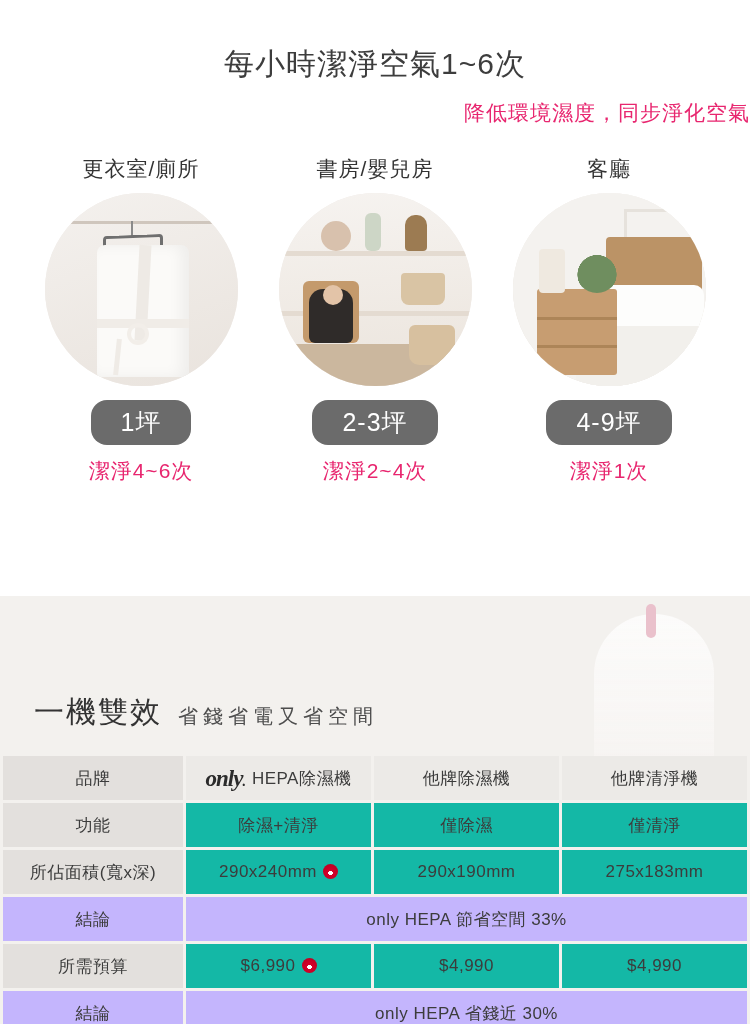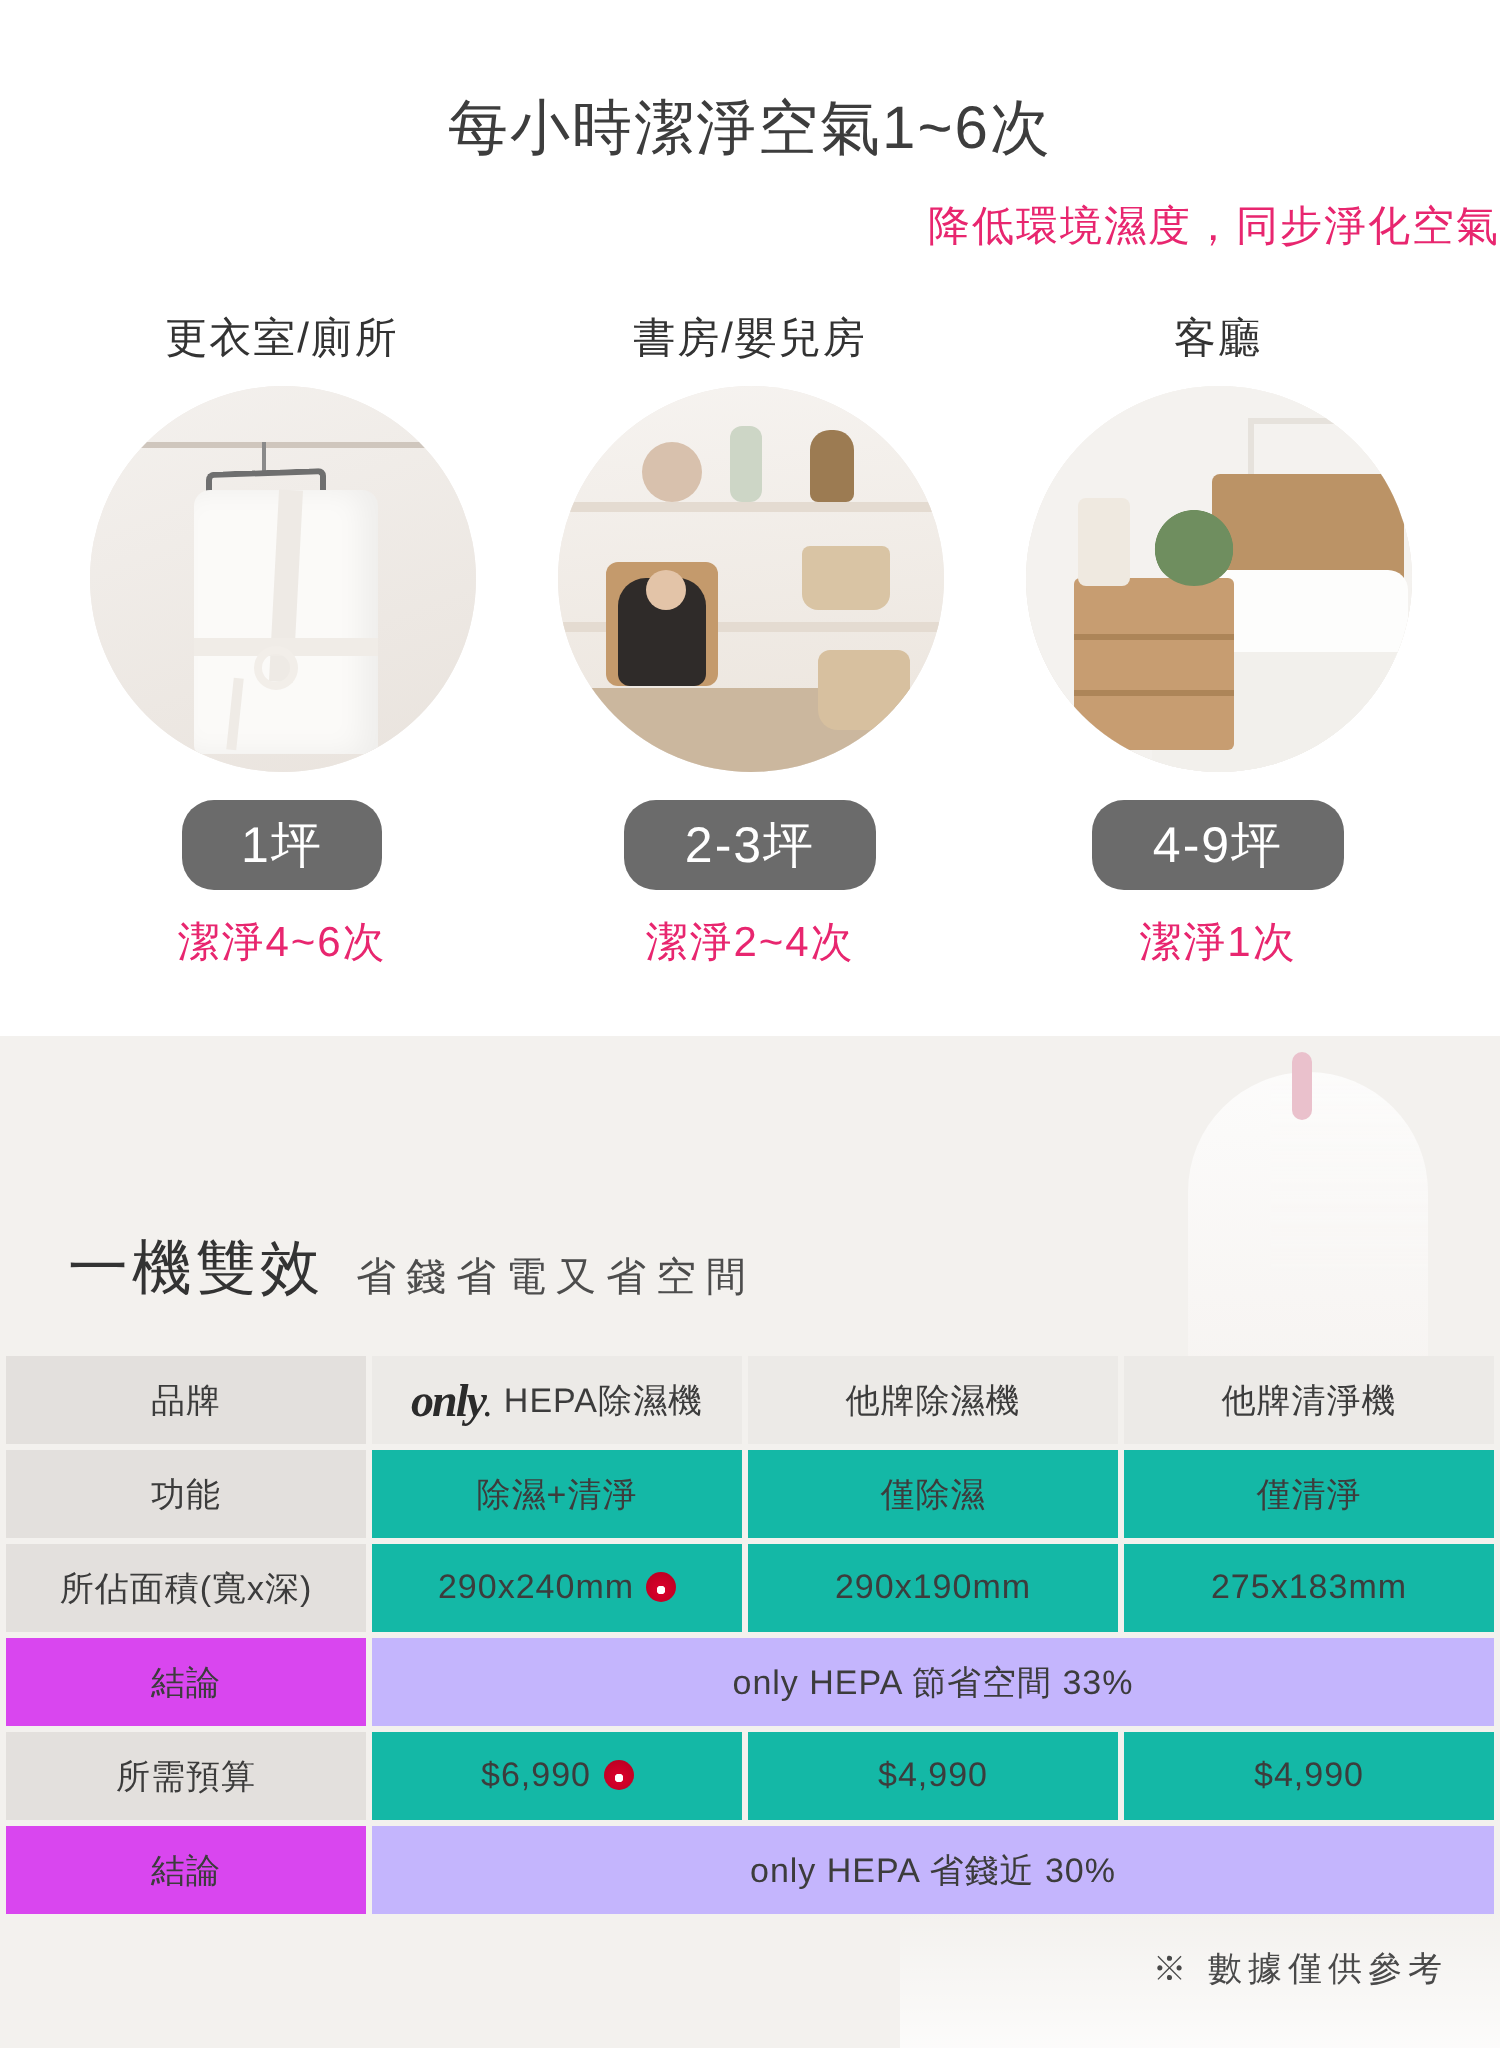--- a/index.html
+++ b/index.html
@@ -14,21 +14,21 @@
     position: relative;
     width: 750px;
     height: 1024px;
     background: #ffffff;
   }
 
   
   .top-section {
     position: relative;
     width: 750px;
-    height: 518px;
+    height: 596px;
     background: #ffffff;
     padding-top: 44px;
   }
   .headline {
     text-align: center;
     font-size: 30px;
     color: #3d3d3d;
     letter-spacing: 1px;
     font-weight: 400;
   }
@@ -183,21 +183,21 @@
   table.cmp td {
     height: 44px;
     text-align: center;
     vertical-align: middle;
     font-size: 17px;
     color: #3c3c3c;
     letter-spacing: 0.5px;
   }
   .col-label { width: 180px; }
   .th-label { background: #e3e0dd; font-size: 17px; color:#3c3c3c; }
-  .th-label.pink { background: #d946ef; text-align: center; }
+  .th-label.pink { background: #c4b5fd; text-align: center; }
   .cell-grey { background: #eceae7; }
   .cell-light { background: #14b8a6; }
   .cell-pink { background: #c4b5fd; font-size: 20px; letter-spacing: 1px; color:#3c3c3c; }
   .col-only { background: #eceae7; }
   .only-brand {
     display: flex; align-items: center; justify-content: center; gap: 7px;
   }
   .only-logo {
     font-family: "Liberation Serif", serif;
     font-size: 23px;

